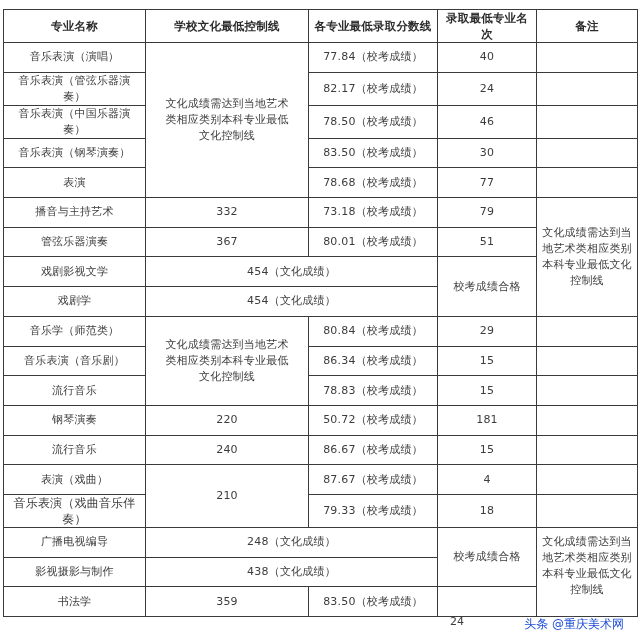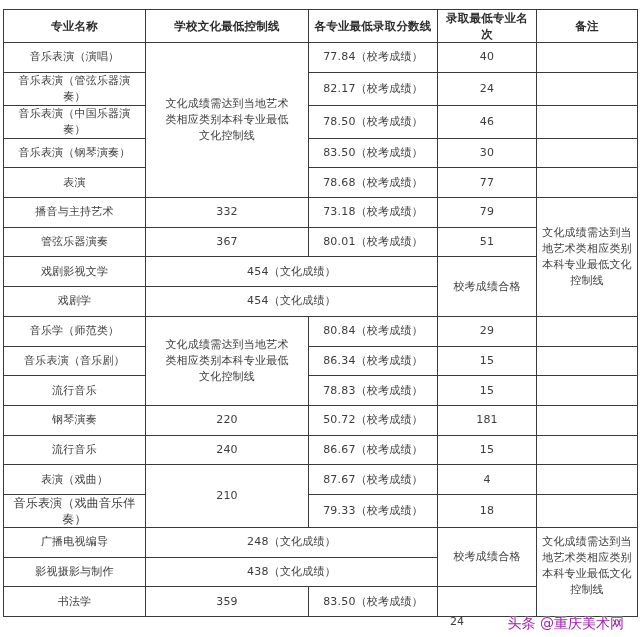--- a/index.html
+++ b/index.html
@@ -6,21 +6,21 @@
   body { width: 640px; height: 637px; position: relative; overflow: hidden;
          font-family: "DejaVu Sans", "Liberation Sans", sans-serif; color: #333333; }
   table.adm { position: absolute; left: 3px; top: 9px; border-collapse: collapse;
               table-layout: fixed; width: 634px; }
   table.adm td, table.adm th { border: 1.5px solid #3a3a3a; text-align: center; vertical-align: middle;
               font-size: 11px; line-height: 16px; padding: 0 4px; height: 28.7px; font-weight: normal;
               color: #3c3c3c; letter-spacing: 0.2px; }
   table.adm th { font-weight: bold; color: #2b2b2b; font-size: 11.5px; }
   .note-wide { line-height: 26px; }
   .note-side { line-height: 20px; font-size: 11px; padding: 0 6px; }
-  .watermark { position: absolute; right: 16px; bottom: 4px; font-size: 14px; color: #a21caf;
+  .watermark { position: absolute; right: 16px; bottom: 4px; font-size: 12px; color: #1d4ed8;
                text-shadow: 0 0 2px #fff, 0 0 2px #fff; letter-spacing: 0; }
   .wm-24 { position: absolute; left: 450px; bottom: 9px; font-size: 11px; color: #3c3c3c; }
 </style>
 </head>
 <body>
 
 <table class="adm">
   <colgroup>
     <col style="width:142px">
       <col style="width:163px">

